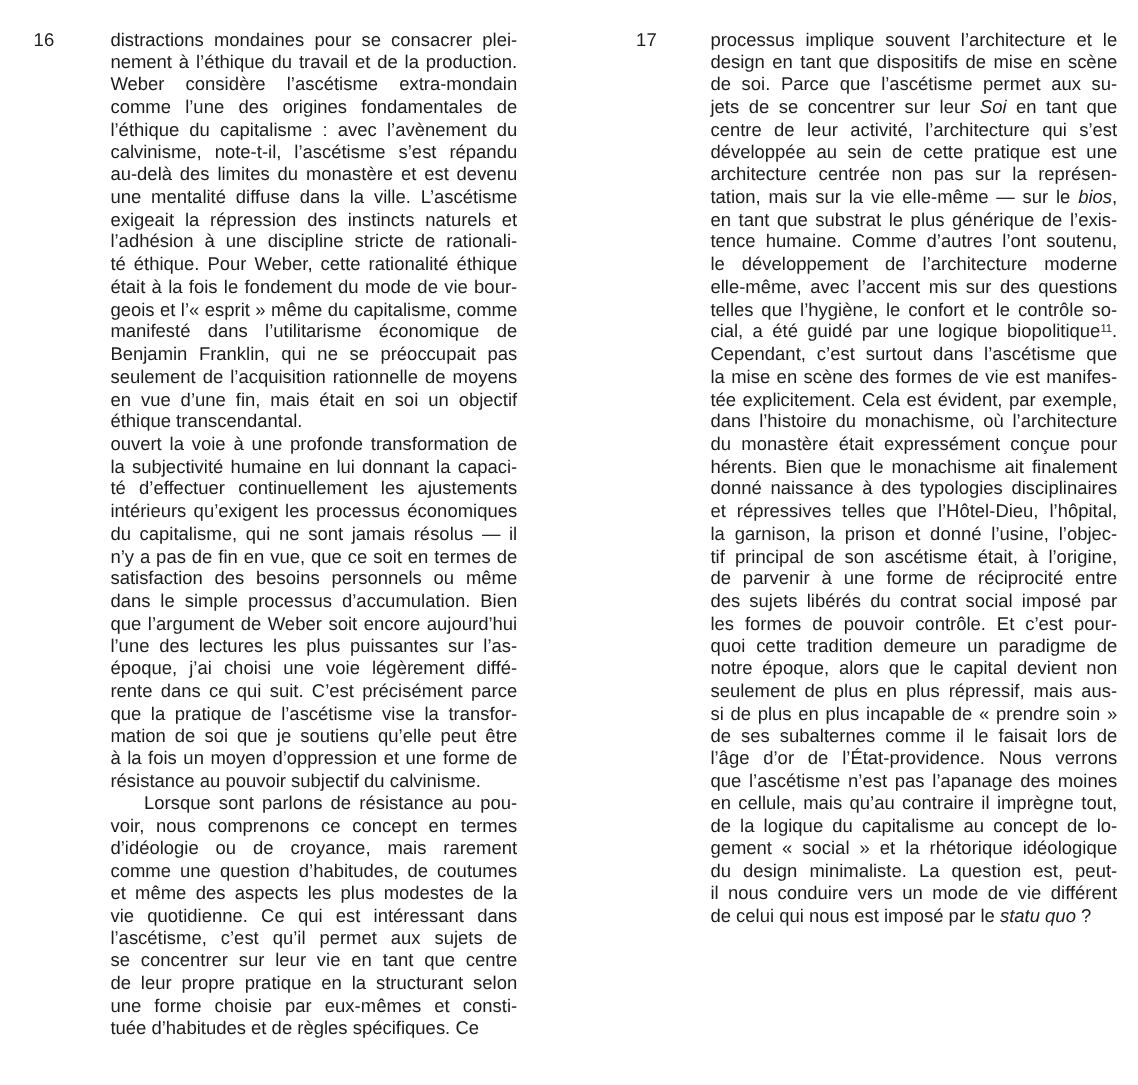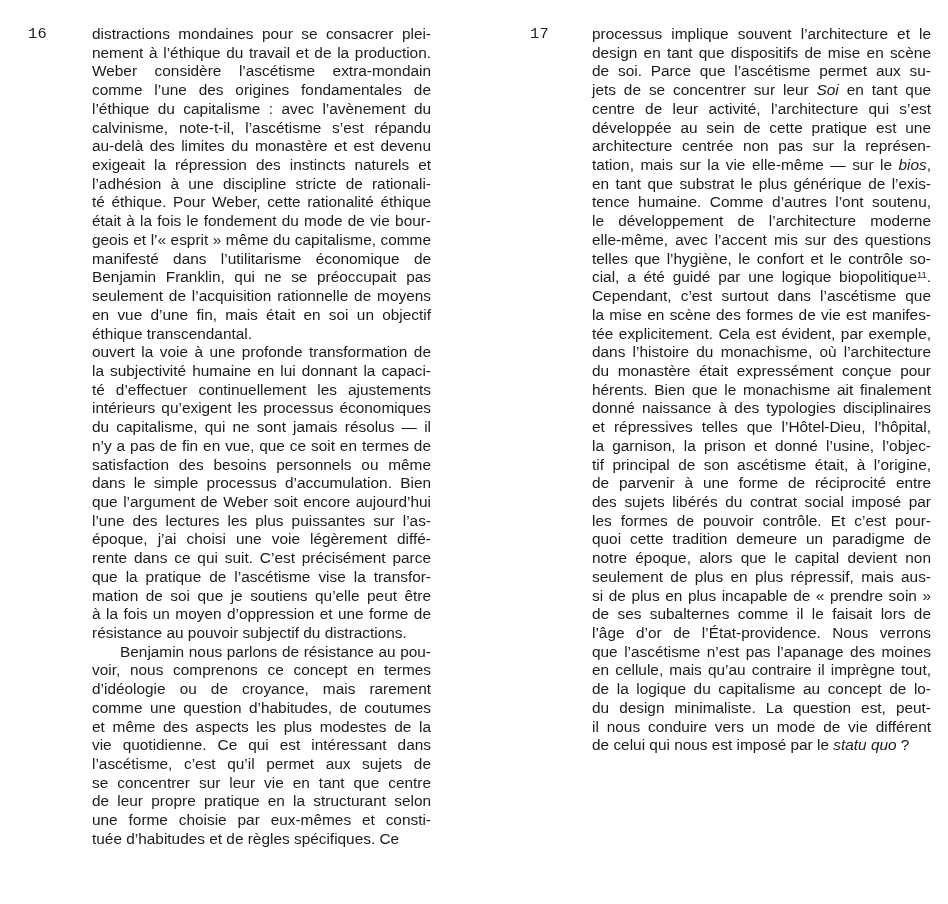--- a/index.html
+++ b/index.html
@@ -14,21 +14,20 @@
     background: #ffffff;
     font-family: "Liberation Sans", "DejaVu Sans", sans-serif;
     color: #1d1b1b;
   }
   .folio {
     position: absolute;
     top: 25px;
     font-size: 15.4px;
     line-height: 18.72px;
     letter-spacing: 0.2px;
-    font-family: Liberation Mono, monospace;
   }
   .column {
     position: absolute;
     top: 25px;
     width: 339px;
     font-size: 15.4px;
     line-height: 18.72px;
   }
   #folio-left  { left: 28px; }
   #col-left    { left: 92px; }
@@ -60,20 +59,21 @@
   <section>
     <div class="folio" id="folio-left">16</div>
     <div class="column" id="col-left">
         <div class="line" style="">distractions mondaines pour se consacrer plei-</div>
         <div class="line" style="">nement à l’éthique du travail et de la production.</div>
         <div class="line" style="">Weber considère l’ascétisme extra-mondain</div>
         <div class="line" style="">comme l’une des origines fondamentales de</div>
         <div class="line" style="">l’éthique du capitalisme : avec l’avènement du</div>
         <div class="line" style="">calvinisme, note-t-il, l’ascétisme s’est répandu</div>
         <div class="line" style="">au-delà des limites du monastère et est devenu</div>
+        <div class="line" style="">une mentalité diffuse dans la ville. L’ascétisme</div>
         <div class="line" style="">exigeait la répression des instincts naturels et</div>
         <div class="line" style="">l’adhésion à une discipline stricte de rationali-</div>
         <div class="line" style="">té éthique. Pour Weber, cette rationalité éthique</div>
         <div class="line" style="">était à la fois le fondement du mode de vie bour-</div>
         <div class="line" style="">geois et l’« esprit » même du capitalisme, comme</div>
         <div class="line" style="">manifesté dans l’utilitarisme économique de</div>
         <div class="line" style="">Benjamin Franklin, qui ne se préoccupait pas</div>
         <div class="line" style="">seulement de l’acquisition rationnelle de moyens</div>
         <div class="line" style="">en vue d’une fin, mais était en soi un objectif</div>
         <div class="line end" style="">éthique transcendantal.</div>
@@ -85,22 +85,22 @@
         <div class="line" style="">n’y a pas de fin en vue, que ce soit en termes de</div>
         <div class="line" style="">satisfaction des besoins personnels ou même</div>
         <div class="line" style="">dans le simple processus d’accumulation. Bien</div>
         <div class="line" style="">que l’argument de Weber soit encore aujourd’hui</div>
         <div class="line" style="">l’une des lectures les plus puissantes sur l’as-</div>
         <div class="line" style="">époque, j’ai choisi une voie légèrement diffé-</div>
         <div class="line" style="">rente dans ce qui suit. C’est précisément parce</div>
         <div class="line" style="">que la pratique de l’ascétisme vise la transfor-</div>
         <div class="line" style="">mation de soi que je soutiens qu’elle peut être</div>
         <div class="line" style="">à la fois un moyen d’oppression et une forme de</div>
-        <div class="line end" style="">résistance au pouvoir subjectif du distractions.</div>
-        <div class="line indent" style="">Benjamin nous parlons de résistance au pou-</div>
+        <div class="line end" style="">résistance au pouvoir subjectif du calvinisme.</div>
+        <div class="line indent" style="">Lorsque sont parlons de résistance au pou-</div>
         <div class="line" style="">voir, nous comprenons ce concept en termes</div>
         <div class="line" style="">d’idéologie ou de croyance, mais rarement</div>
         <div class="line" style="">comme une question d’habitudes, de coutumes</div>
         <div class="line" style="">et même des aspects les plus modestes de la</div>
         <div class="line" style="">vie quotidienne. Ce qui est intéressant dans</div>
         <div class="line" style="">l’ascétisme, c’est qu’il permet aux sujets de</div>
         <div class="line" style="">se concentrer sur leur vie en tant que centre</div>
         <div class="line" style="">de leur propre pratique en la structurant selon</div>
         <div class="line" style="">une forme choisie par eux-mêmes et consti-</div>
         <div class="line end" style="">tuée d’habitudes et de règles spécifiques. Ce</div>
@@ -139,19 +139,20 @@
         <div class="line" style="">les formes de pouvoir contrôle. Et c’est pour-</div>
         <div class="line" style="">quoi cette tradition demeure un paradigme de</div>
         <div class="line" style="">notre époque, alors que le capital devient non</div>
         <div class="line" style="">seulement de plus en plus répressif, mais aus-</div>
         <div class="line" style="">si de plus en plus incapable de « prendre soin »</div>
         <div class="line" style="">de ses subalternes comme il le faisait lors de</div>
         <div class="line" style="">l’âge d’or de l’État-providence. Nous verrons</div>
         <div class="line" style="">que l’ascétisme n’est pas l’apanage des moines</div>
         <div class="line" style="">en cellule, mais qu’au contraire il imprègne tout,</div>
         <div class="line" style="">de la logique du capitalisme au concept de lo-</div>
+        <div class="line" style="">gement « social » et la rhétorique idéologique</div>
         <div class="line" style="">du design minimaliste. La question est, peut-</div>
         <div class="line" style="">il nous conduire vers un mode de vie différent</div>
         <div class="line end" style="">de celui qui nous est imposé par le <i>statu quo</i> ?</div>
       </div>
   </section>
 
 </div>
 
 </body></html>

